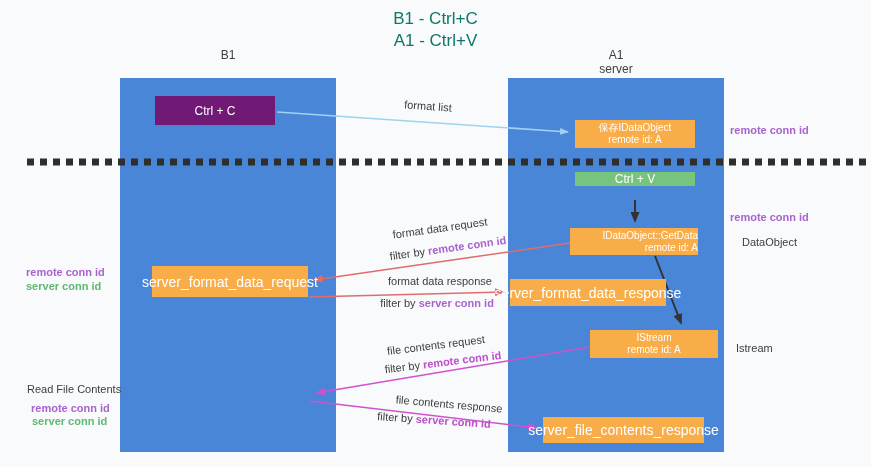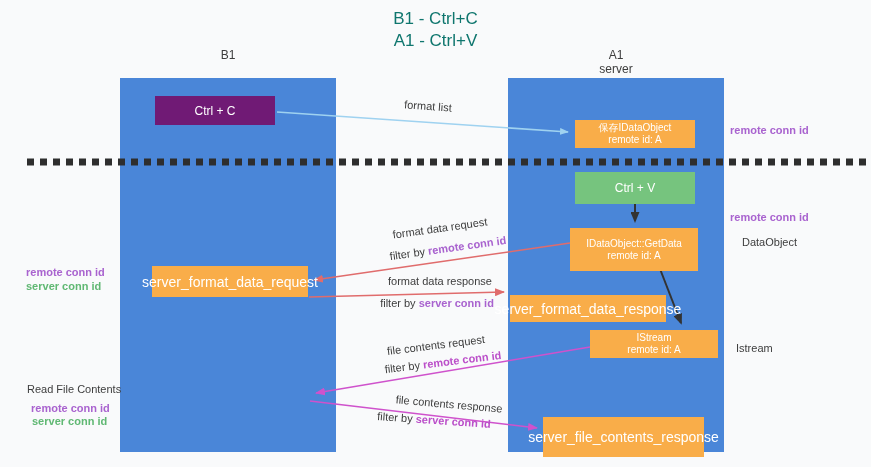--- a/index.html
+++ b/index.html
@@ -73,44 +73,44 @@
 
   <div class="node green-node" style="left: 155px; top: 96px; width: 120px; height: 29px; background: #701a75; color: rgb(255, 255, 255);">
     <span>Ctrl + C</span>
   </div>
 
   <div class="node" style="left: 575px; top: 120px; width: 120px; height: 28px; background: rgb(249, 173, 73); color: rgb(255, 255, 255);">
     <span class="l2">保存IDataObject</span>
     <span class="l2">remote id: A</span>
   </div>
 
-  <div class="node green-node" style="left: 575px; top: 172px; width: 120px; height: 32px; background: rgb(118, 196, 126); color: rgb(255, 255, 255);">
+  <div class="node green-node" style="left: 575px; top: 172px; width: 120px; height: 14px; background: rgb(118, 196, 126); color: rgb(255, 255, 255);">
     <span>Ctrl + V</span>
   </div>
 
-  <div class="node" style="left: 570px; top: 228px; width: 128px; height: 43px; background: rgb(249, 173, 73); color: rgb(255, 255, 255);">
+  <div class="node" style="left: 570px; top: 228px; width: 128px; height: 27px; background: rgb(249, 173, 73); color: rgb(255, 255, 255); align-items: flex-end;">
     <span class="l2">IDataObject::GetData</span>
     <span class="l2">remote id: A</span>
   </div>
 
   <div class="node single" style="left: 152px; top: 266px; width: 156px; height: 31px; background: rgb(249, 173, 73); color: rgb(255, 255, 255);">
     <span>server_format_data_request</span>
   </div>
 
-  <div class="node single" style="left: 510px; top: 279px; width: 156px; height: 27px; background: rgb(249, 173, 73); color: rgb(255, 255, 255); margin-top: 16px;">
+  <div class="node single" style="left: 510px; top: 279px; width: 156px; height: 27px; background: rgb(249, 173, 73); color: rgb(255, 255, 255);">
     <span>server_format_data_response</span>
   </div>
 
   <div class="node" style="left: 590px; top: 330px; width: 128px; height: 28px; background: rgb(249, 173, 73); color: rgb(255, 255, 255);">
     <span class="l2">IStream</span>
     <span class="l2">remote id: A</span>
   </div>
 
 
-  <div class="node single" style="left: 543px; top: 417px; width: 161px; height: 40px; background: rgb(249, 173, 73); color: rgb(255, 255, 255);">
+  <div class="node single" style="left: 543px; top: 417px; width: 161px; height: 26px; background: rgb(249, 173, 73); color: rgb(255, 255, 255);">
     <span>server_file_contents_response</span>
   </div>
 
   <div class="edge-label rot-p4" style="left: 383px; top: 100px; width: 90px; color: rgb(61, 61, 61);">format list</div>
 
   <div class="edge-label rot-m8" style="left: 385px; top: 222px; width: 110px; color: rgb(61, 61, 61);">format data request</div>
   <div class="edge-label rot-m8" style="left: 383px; top: 242px; width: 130px; color: rgb(61, 61, 61);">
     <span>filter by </span><span class="b" style="color: rgb(169, 99, 207);">remote conn id</span>
   </div>
 

